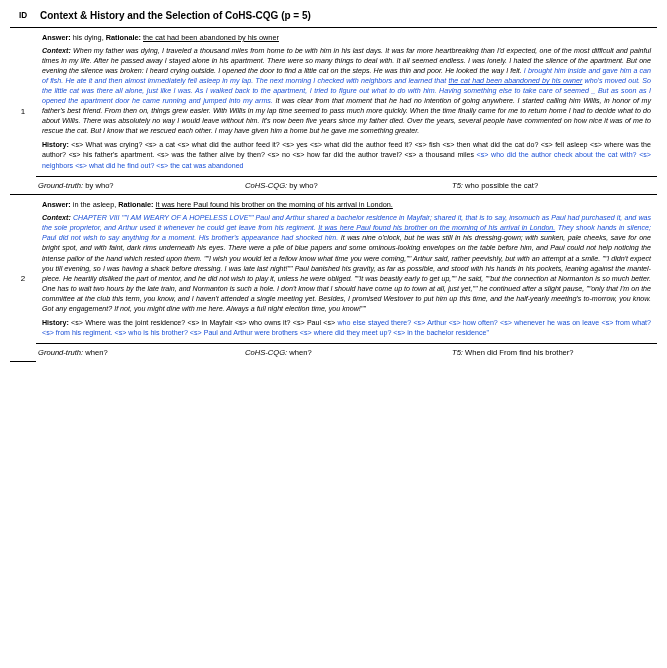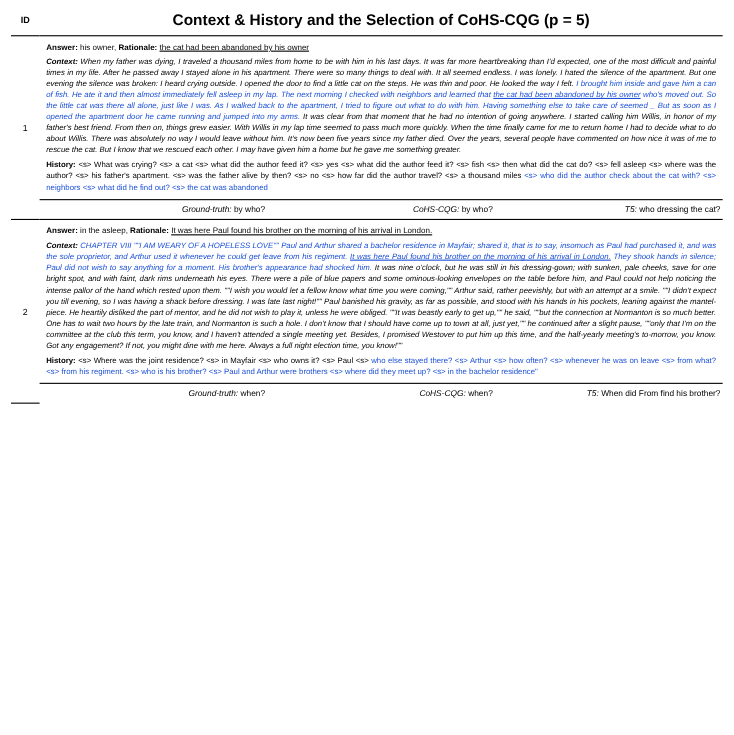--- a/index.html
+++ b/index.html
@@ -32,22 +32,22 @@
     padding: 2px 4px 6px 4px;
     vertical-align: middle;
   }
   .hdr-id {
     width: 26px;
     text-align: center;
     font-size: 8.2px;
     font-weight: bold;
   }
   .hdr-title {
-    text-align: center;
-    font-size: 14px;
+    text-align: left;
+    font-size: 10px;
     font-weight: bold;
   }
   td.idcell {
     width: 26px;
     text-align: center;
     vertical-align: middle;
     font-size: 8px;
     border-bottom: 1.1px solid #000;
   }
   td.body-cell {
@@ -79,21 +79,21 @@
   .blue { color: #1a4fd6; }
   .blue-u { color: #1a4fd6; text-decoration: underline; }
   .blk-u { text-decoration: underline; }
   .footrow {
     display: flex;
     width: 100%;
     box-sizing: border-box;
   }
   .footcell {
     flex: 1 1 33.33%;
-    text-align: right;
+    text-align: left;
     font-size: 7.6px;
     font-style: italic;
     padding: 4px 2px 4px 2px;
     line-height: 1.3;
   }
   .foot-label { font-style: italic; }
   .foot-val { font-style: normal; }
   .divider-top {
     border-top: 0.9px solid #000;
   }
@@ -111,21 +111,21 @@
       <tr class="hdr-row">
         <td class="hdr-id">ID</td>
         <td class="hdr-title">Context &amp; History and the Selection of CoHS-CQG (p = 5)</td>
       </tr>
 
       <tr>
         <td class="idcell" rowspan="2">1</td>
         <td class="body-cell ans-cell">
           <div class="ansline">
             <span class="lbl">Answer:</span>
-            <span>his owner,</span>
+            <span>his dying,</span>
             <span class="lbl">Rationale:</span>
             <span class="blk-u">the cat had been abandoned by his owner</span>
           </div>
           <div class="ctx">
             <span class="lbl">Context:</span>
             <span class="seg-host"><span>When my father was dying, I traveled a thousand miles from home to be with him in his last days. It was far more heartbreaking than I'd expected, one of the most difficult and painful times in my life. After he passed away I stayed alone in his apartment. There were so many things to deal with. It all seemed endless. I was lonely. I hated the silence of the apartment. But one evening the silence was broken: I heard crying outside. I opened the door to find a little cat on the steps. He was thin and poor. He looked the way I felt. </span><span class="blue">I brought him inside and gave him a can of fish. He ate it and then almost immediately fell asleep in my lap. The next morning I checked with neighbors and learned that </span><span class="blue-u">the cat had been abandoned by his owner</span><span class="blue"> who's moved out. So the little cat was there all alone, just like I was. As I walked back to the apartment, I tried to figure out what to do with him. Having something else to take care of seemed _ But as soon as I opened the apartment door he came running and jumped into my arms.</span><span> It was clear from that moment that he had no intention of going anywhere. I started calling him Willis, in honor of my father's best friend. From then on, things grew easier. With Willis in my lap time seemed to pass much more quickly. When the time finally came for me to return home I had to decide what to do about Willis. There was absolutely no way I would leave without him. It's now been five years since my father died. Over the years, several people have commented on how nice it was of me to rescue the cat. But I know that we rescued each other. I may have given him a home but he gave me something greater.</span></span>
           </div>
           <div class="hist">
             <span class="lbl">History:</span>
             <span class="seg-host"><span>&lt;s&gt; What was crying? &lt;s&gt; a cat &lt;s&gt; what did the author feed it? &lt;s&gt; yes &lt;s&gt; what did the author feed it? &lt;s&gt; fish &lt;s&gt; then what did the cat do? &lt;s&gt; fell asleep &lt;s&gt; where was the author? &lt;s&gt; his father's apartment. &lt;s&gt; was the father alive by then? &lt;s&gt; no &lt;s&gt; how far did the author travel? &lt;s&gt; a thousand miles </span><span class="blue">&lt;s&gt; who did the author check about the cat with? &lt;s&gt; neighbors &lt;s&gt; what did he find out? &lt;s&gt; the cat was abandoned</span></span>
@@ -138,21 +138,21 @@
             <div class="footcell">
               <span class="foot-label">Ground-truth:</span>
               <span class="foot-val">by who?</span>
             </div>
             <div class="footcell">
               <span class="foot-label">CoHS-CQG:</span>
               <span class="foot-val">by who?</span>
             </div>
             <div class="footcell">
               <span class="foot-label">T5:</span>
-              <span class="foot-val">who dressing the cat?</span>
+              <span class="foot-val">who possible the cat?</span>
             </div>
           </div>
         </td>
       </tr>
 
       <tr>
         <td class="idcell" rowspan="2">2</td>
         <td class="body-cell ans-cell">
           <div class="ansline">
             <span class="lbl">Answer:</span>

